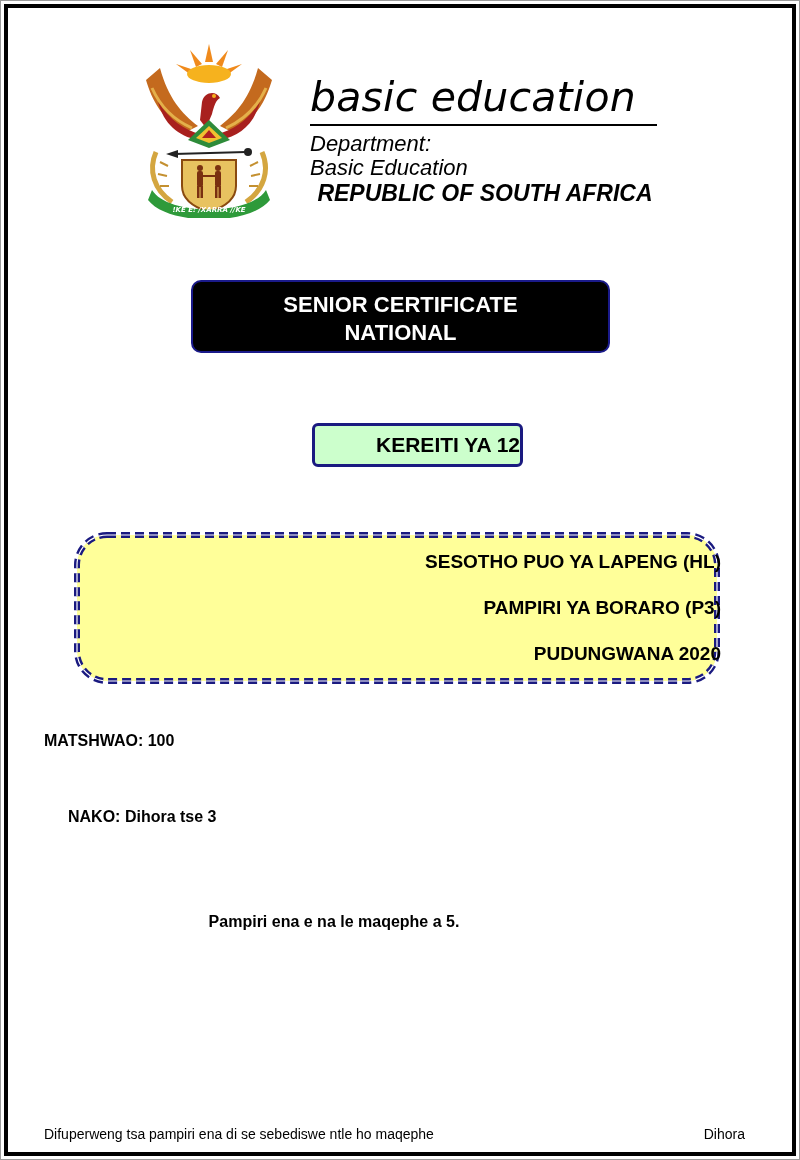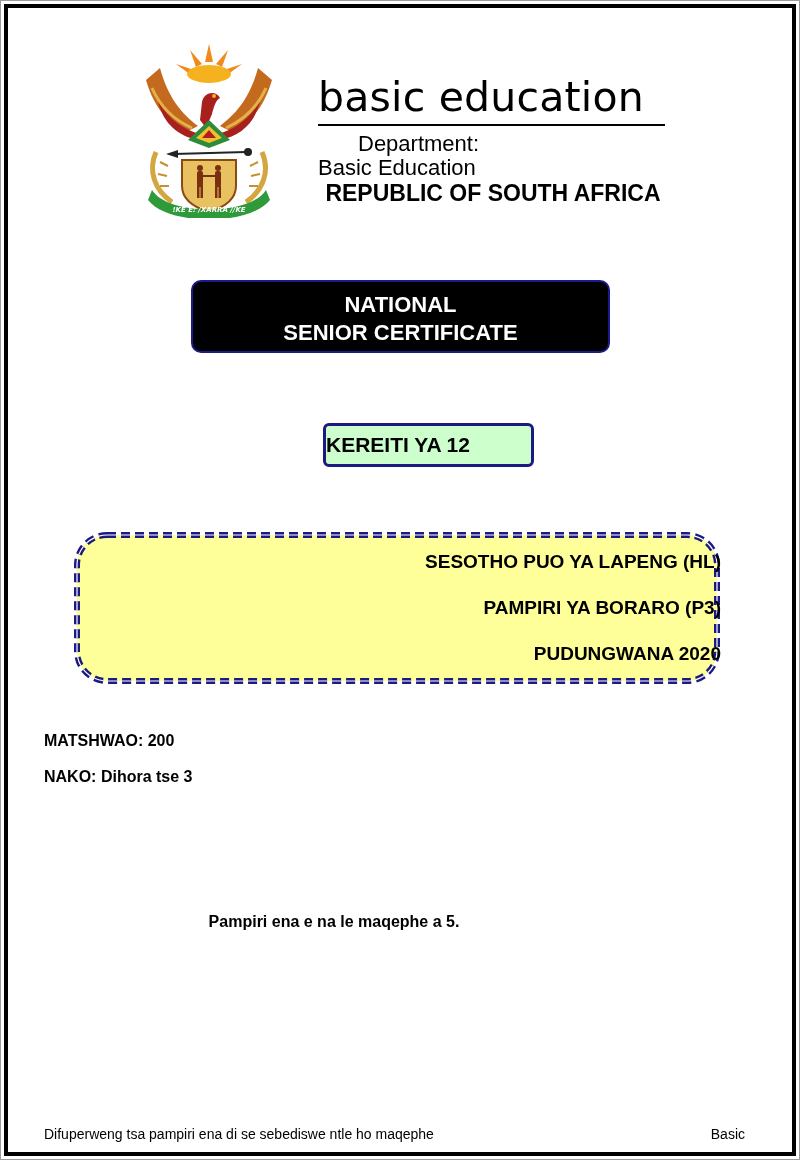--- a/index.html
+++ b/index.html
@@ -1,39 +1,39 @@
 <!DOCTYPE html>
 <html><head>
 <meta charset="utf-8">
 <style>
   html, body { margin:0; padding:0; background:#ffffff; }
   body { width:800px; height:1160px; position:relative; overflow:hidden; font-family:"Liberation Sans", sans-serif; color:#000; }
   .page-frame { position:absolute; left:0; top:0; width:800px; height:1160px; box-sizing:border-box; border:1px solid #9a9a9a; }
   .page-frame-inner { position:absolute; left:3px; top:3px; right:3px; bottom:3px; border:4px solid #000; }
 
   .crest { position:absolute; left:138px; top:40px; width:142px; height:178px;font-weight:bold; }
-  .brand-block { position:absolute; left:318px; top:72px; width:350px; }
+  .brand-block { position:absolute; left:310px; top:72px; width:350px;font-style:italic; }
   .brand-title { font-family:"DejaVu Sans", sans-serif; font-size:41px; line-height:50px; letter-spacing:0.2px; white-space:nowrap; }
   .brand-rule { height:2px; background:#000; margin-top:2px; width:347px; }
   .brand-line { font-size:22px; line-height:24px; white-space:nowrap; }
-  .brand-line.first { margin-top:6px;margin-left:40px; }
+  .brand-line.first { margin-top:6px; }
   .brand-bold { font-weight:bold; font-size:23px; line-height:26px; white-space:nowrap;text-align:center; }
 
   .nsc-box { position:absolute; left:191px; top:280px; width:419px; height:73px; box-sizing:border-box; background:#000; border:2px solid #1a1a8a; border-radius:10px; color:#fff; text-align:center; font-weight:bold; font-size:22px; line-height:28px; padding-top:9px; }
 
-  .grade-box { position:absolute; left:323px; top:423px; width:211px; height:44px; box-sizing:border-box; background:#ccffcc; border:3px solid #1a1a80; border-radius:6px; text-align:left; font-weight:bold; font-size:21px; line-height:38px; }
+  .grade-box { position:absolute; left:312px; top:423px; width:211px; height:44px; box-sizing:border-box; background:#ccffcc; border:3px solid #1a1a80; border-radius:6px; text-align:right; font-weight:bold; font-size:21px; line-height:38px; }
 
   .subject-box { position:absolute; left:73px; top:531px; width:648px; height:154px; }
   .subject-box svg { position:absolute; left:0; top:0; }
   .subject-lines { position:absolute; left:0; top:19px; width:648px; text-align:right; font-weight:bold; font-size:19px; }
   .subject-lines div { height:46px; line-height:24px; }
 
   .meta { position:absolute; left:44px; font-weight:bold; font-size:16px; }
   .meta.marks { top:732px; }
-  .meta.time { top:768px; }
+  .meta.time { top:808px;margin-left:24px; }
 
   .pages-note { position:absolute; left:0; width:668px; top:913px; text-align:center; font-weight:bold; font-size:16px; }
 
   .footer-left { position:absolute; left:44px; top:1126px; font-size:14px; }
   .footer-right { position:absolute; right:55px; top:1126px; font-size:14px; }
 </style>
 </head>
 <body>
 
 <div class="page-frame">
@@ -101,38 +101,38 @@
 
 <div class="brand-block">
   <div class="brand-title">basic education</div>
   <div class="brand-rule"></div>
   <div class="brand-line first">Department:</div>
   <div class="brand-line">Basic Education</div>
   <div class="brand-bold">REPUBLIC OF SOUTH AFRICA</div>
 </div>
 
 <div class="nsc-box">
+  <div>SENIOR CERTIFICATE</div>
   <div>NATIONAL</div>
-  <div>SENIOR CERTIFICATE</div>
 </div>
 
 <div class="grade-box">KEREITI YA 12</div>
 
 <div class="subject-box">
   <svg width="648" height="154" viewBox="0 0 648 154">
     <rect x="4" y="4" width="640" height="146" rx="30" ry="30" fill="#ffff99"></rect>
     <rect x="4" y="4" width="640" height="146" rx="30" ry="30" fill="none" stroke="#1a1a80" stroke-width="6" stroke-dasharray="9 5"></rect>
     <rect x="4" y="4" width="640" height="146" rx="30" ry="30" fill="none" stroke="#ffffff" stroke-width="1.2" stroke-dasharray="9 5"></rect>
   </svg>
   <div class="subject-lines">
     <div>SESOTHO PUO YA LAPENG (HL)</div>
     <div>PAMPIRI YA BORARO (P3)</div>
     <div>PUDUNGWANA 2020</div>
   </div>
 </div>
 
-<div class="meta marks">MATSHWAO: 200</div>
+<div class="meta marks">MATSHWAO: 100</div>
 <div class="meta time">NAKO: Dihora tse 3</div>
 
 <div class="pages-note">Pampiri ena e na le maqephe a 5.</div>
 
 <div class="footer-left">Difuperweng tsa pampiri ena di se sebediswe ntle ho maqephe</div>
-<div class="footer-right">Basic</div>
+<div class="footer-right">Dihora</div>
 
 </body></html>

